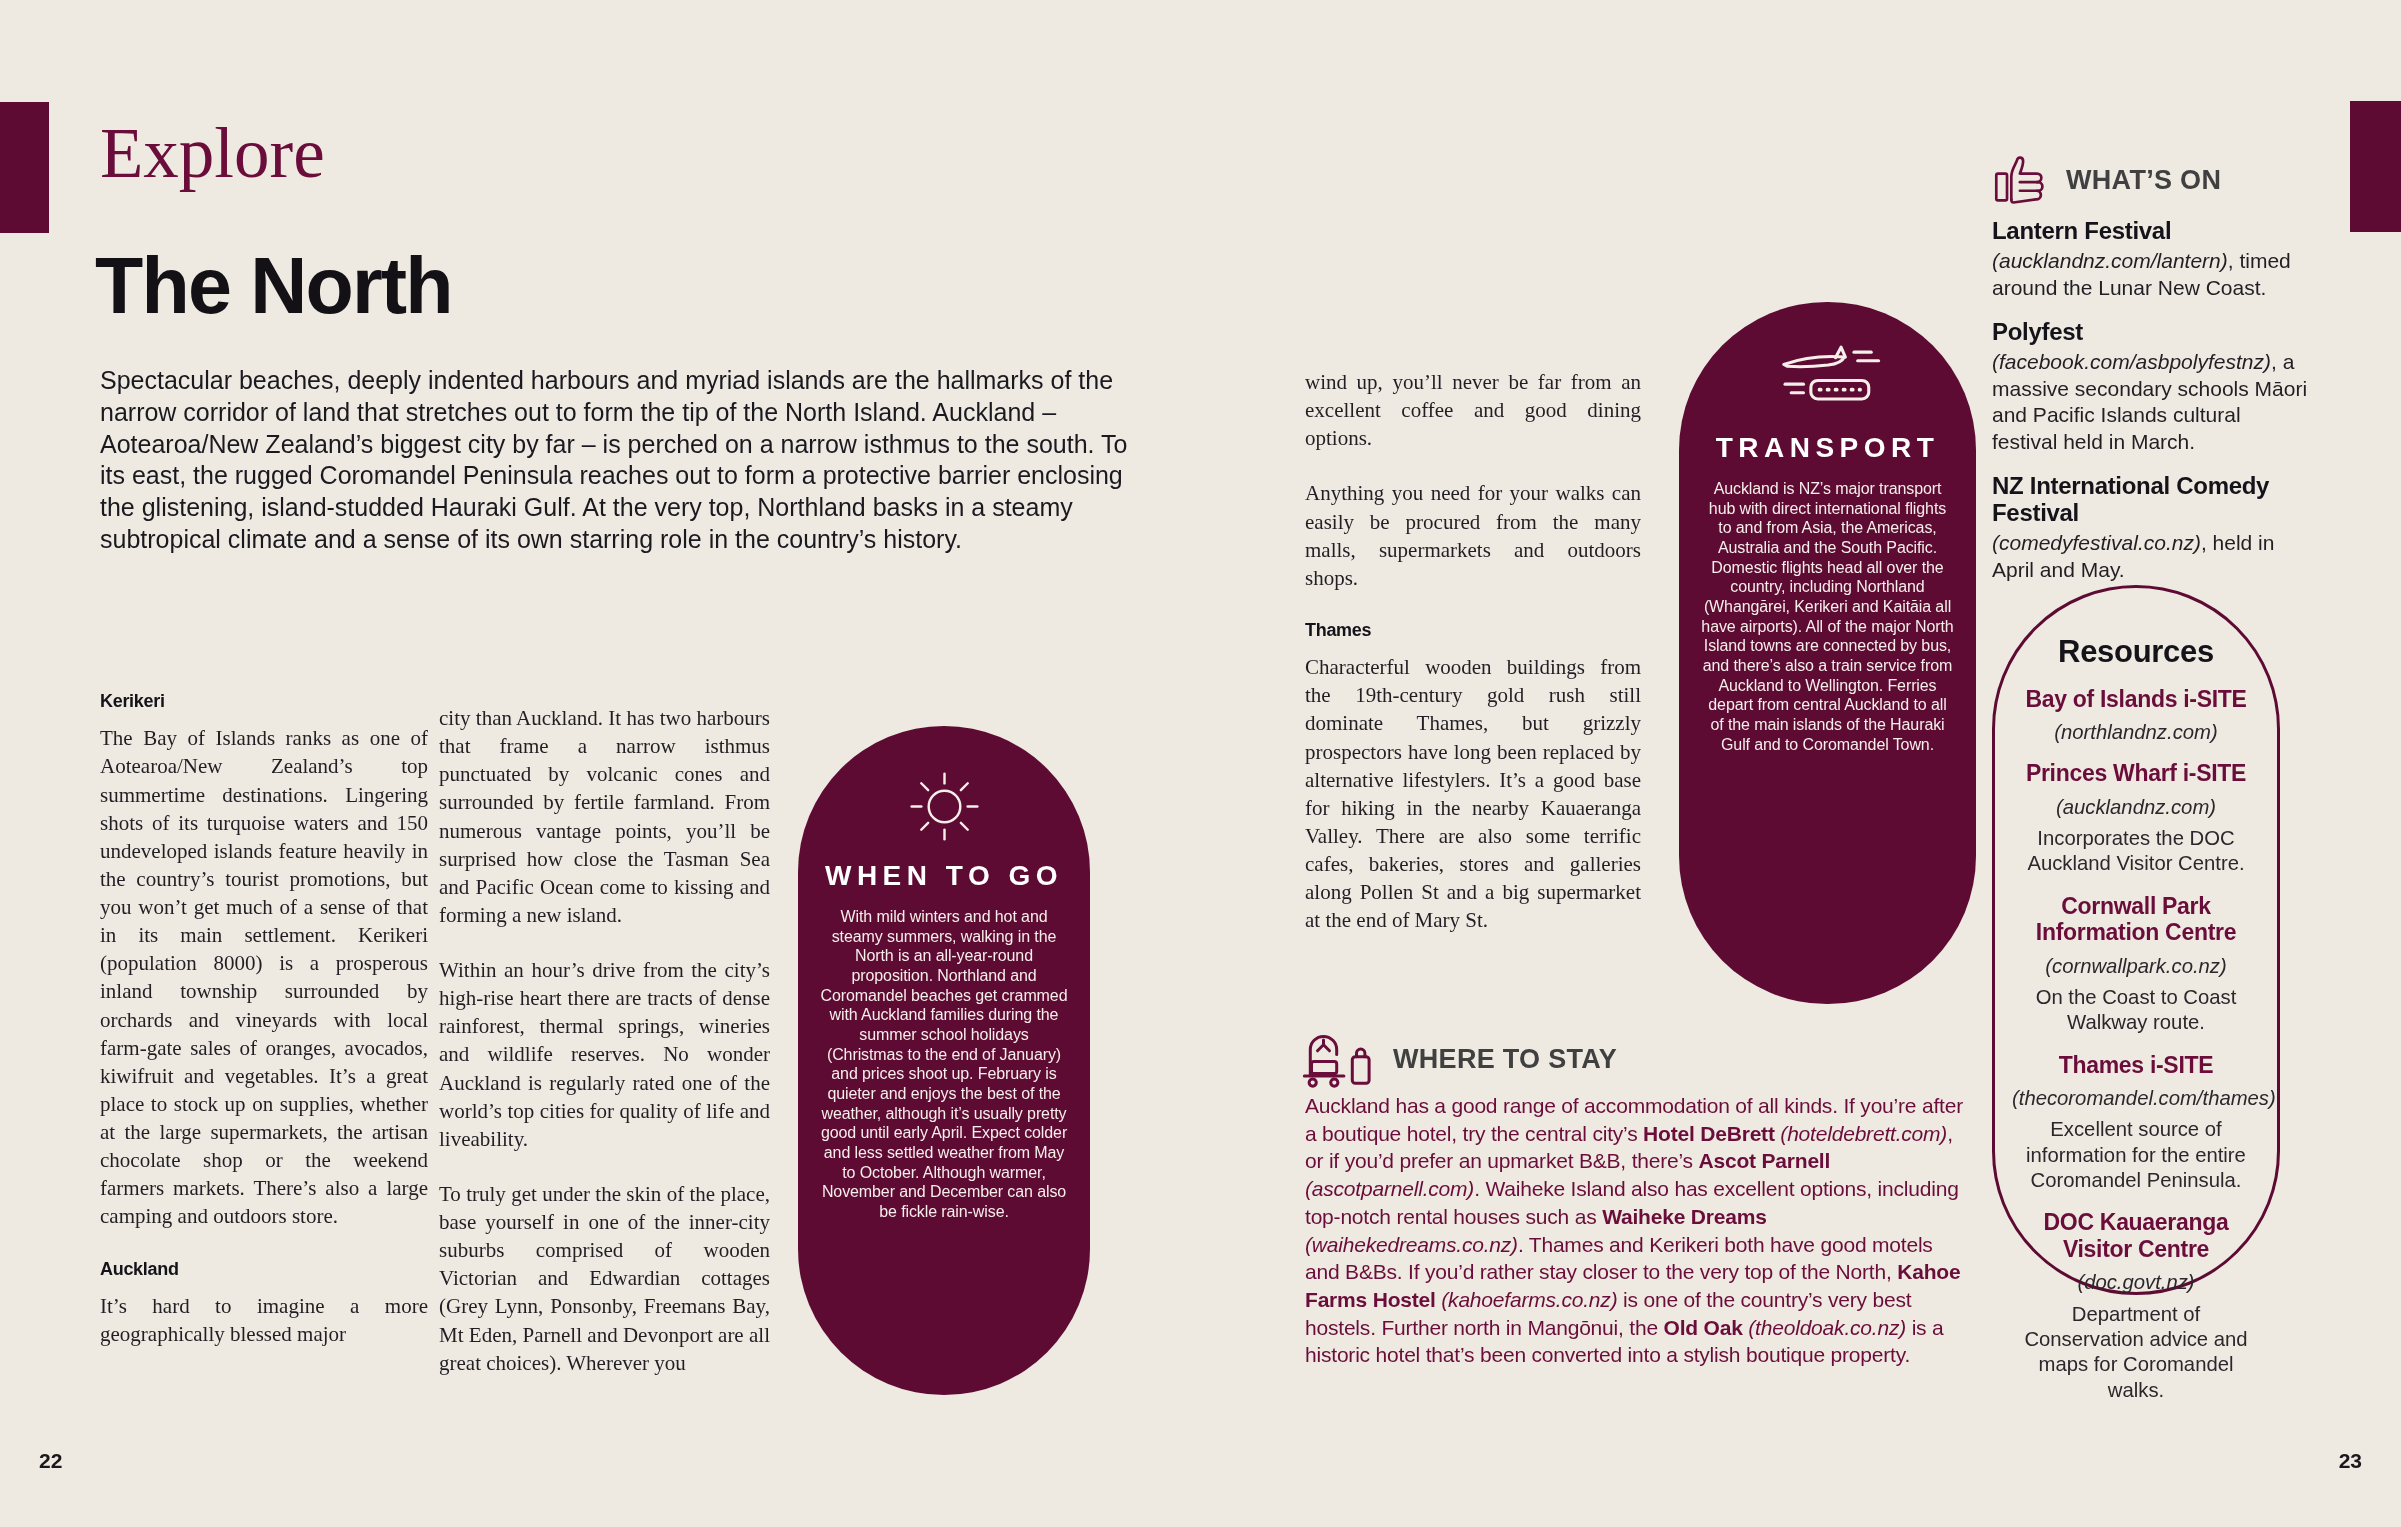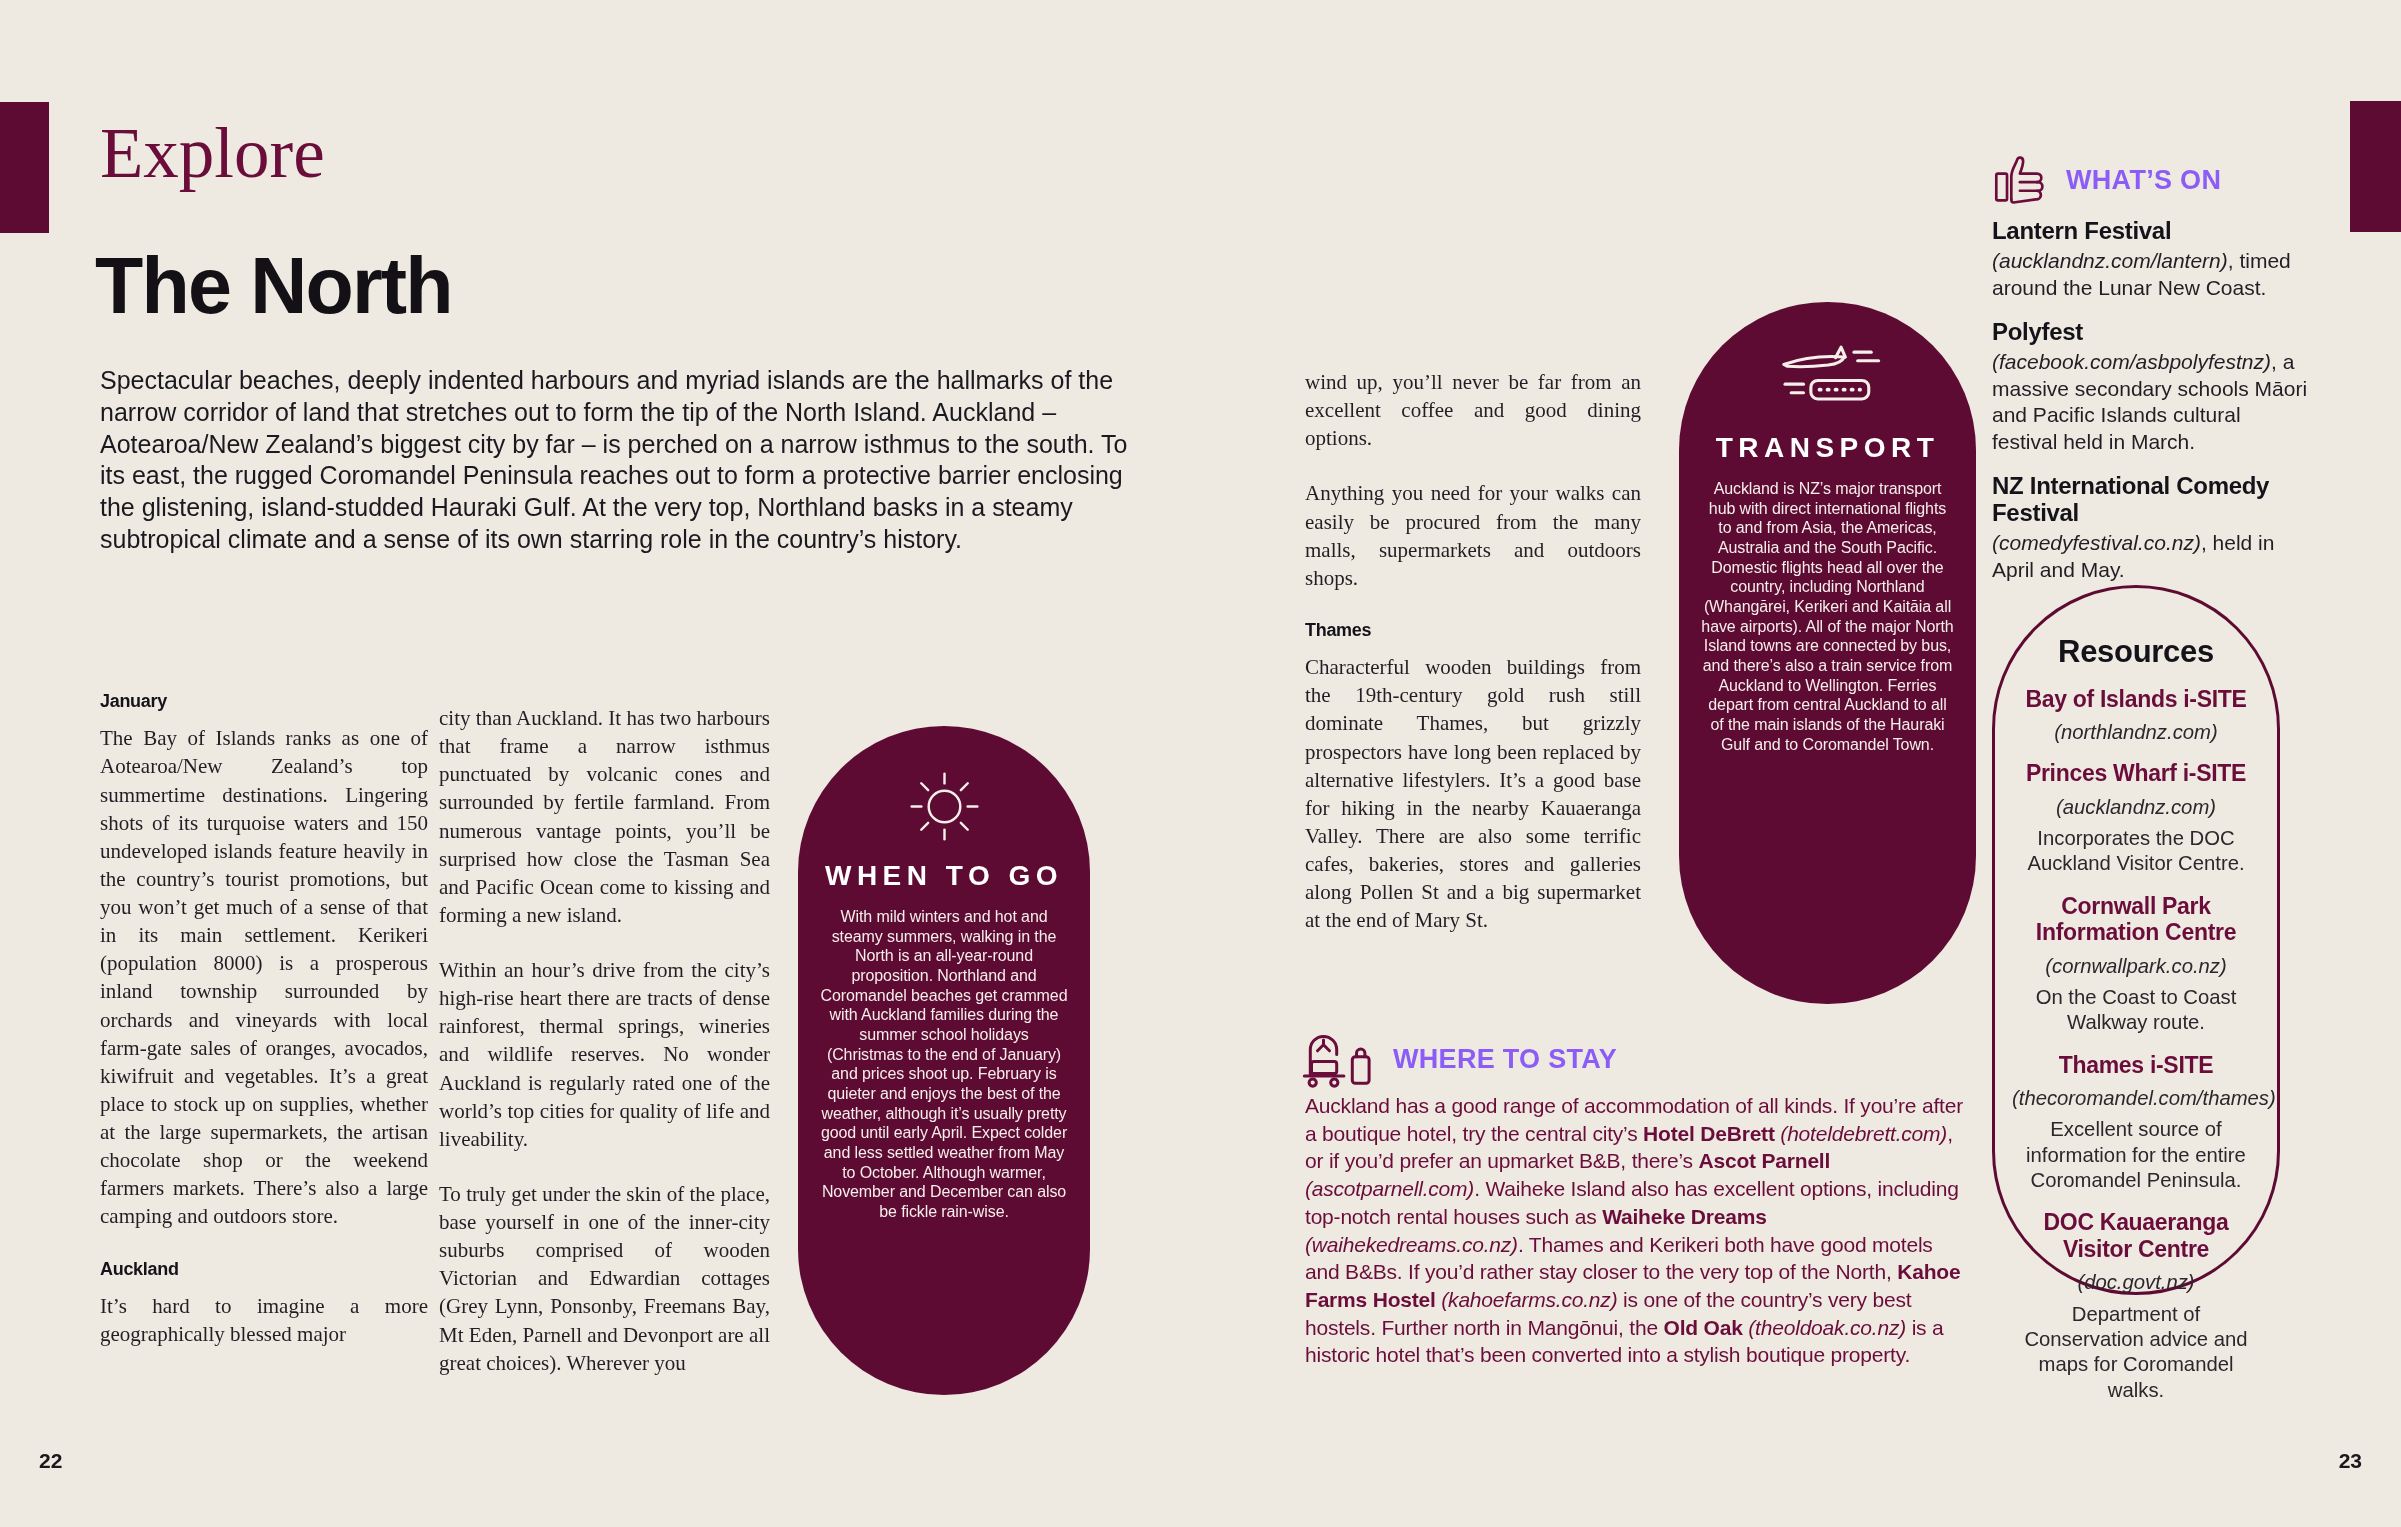--- a/index.html
+++ b/index.html
@@ -34,21 +34,21 @@
   .col-h.spaced{margin-top:28px;}
 
   .capsule{position:absolute;background:var(--maroon);color:#f5eee9;text-align:center;box-sizing:border-box;}
   .capsule-wtg{left:798px;top:726px;width:292px;height:669px;border-radius:146px;padding:44px 21px 0;}
   .capsule-trans{left:1679px;top:302px;width:297px;height:702px;border-radius:148px;padding:39px 22px 0;}
   .cap-icon{display:block;margin:0 auto;}
   .cap-title{font-size:28px;font-weight:700;letter-spacing:5.5px;margin:17px 0 15px;color:#ffffff;}
   .cap-body{font-size:16px;line-height:1.23;letter-spacing:-0.1px;color:#f5eee9;margin:0;}
 
   .feature-head{position:absolute;display:flex;align-items:center;gap:15px;}
-  .feature-title{font-size:27px;font-weight:700;letter-spacing:0.3px;color:#8b5cf6;}
+  .feature-title{font-size:27px;font-weight:700;letter-spacing:0.3px;color:#404040;}
   .whatson-head{left:1992px;top:153px;}
   .stay-head{left:1299px;top:1028px;}
 
   .whatson-list{position:absolute;left:1992px;top:217px;width:318px;}
   .wo-entry{margin-bottom:16px;}
   .wo-name{font-size:24px;font-weight:700;line-height:1.15;color:#15131a;margin:0 0 3.7px;letter-spacing:-0.3px;}
   .wo-body{font-size:21px;line-height:1.27;color:#211e24;margin:0;}
   .wo-body .i{font-style:italic;}
 
   .stay-para{position:absolute;left:1305px;top:1092px;width:663px;font-size:21px;line-height:1.32;
@@ -75,21 +75,21 @@
 <div class="spread">
 
   <div class="tab tab-left"></div>
   <div class="tab tab-right"></div>
 
   <div class="kicker">Explore</div>
   <h1 class="big-title">The North</h1>
   <p class="intro">Spectacular beaches, deeply indented harbours and myriad islands are the hallmarks of the narrow corridor of land that stretches out to form the tip of the North Island. Auckland – Aotearoa/New Zealand’s biggest city by far – is perched on a narrow isthmus to the south. To its east, the rugged Coromandel Peninsula reaches out to form a protective barrier enclosing the glistening, island-studded Hauraki Gulf. At the very top, Northland basks in a steamy subtropical climate and a sense of its own starring role in the country’s history.</p>
 
   <div class="serif-col col-1">
-    <h3 class="col-h">January</h3>
+    <h3 class="col-h">Kerikeri</h3>
     <p>The Bay of Islands ranks as one of Aotearoa/New Zealand’s top summertime destinations. Lingering shots of its turquoise waters and 150 undeveloped islands feature heavily in the country’s tourist promotions, but you won’t get much of a sense of that in its main settlement. Kerikeri (population 8000) is a prosperous inland township surrounded by orchards and vineyards with local farm-gate sales of oranges, avocados, kiwifruit and vegetables. It’s a great place to stock up on supplies, whether at the large supermarkets, the artisan chocolate shop or the weekend farmers markets. There’s also a large camping and outdoors store.</p>
     <h3 class="col-h spaced">Auckland</h3>
     <p>It’s hard to imagine a more geographically blessed major</p>
   </div>
 
   <div class="serif-col col-2">
     <p>city than Auckland. It has two harbours that frame a narrow isthmus punctuated by volcanic cones and surrounded by fertile farmland. From numerous vantage points, you’ll be surprised how close the Tasman Sea and Pacific Ocean come to kissing and forming a new island.</p>
     <p>Within an hour’s drive from the city’s high-rise heart there are tracts of dense rainforest, thermal springs, wineries and wildlife reserves. No wonder Auckland is regularly rated one of the world’s top cities for quality of life and liveability.</p>
     <p>To truly get under the skin of the place, base yourself in one of the inner-city suburbs comprised of wooden Victorian and Edwardian cottages (Grey Lynn, Ponsonby, Freemans Bay, Mt Eden, Parnell and Devonport are all great choices). Wherever you</p>
   </div>

